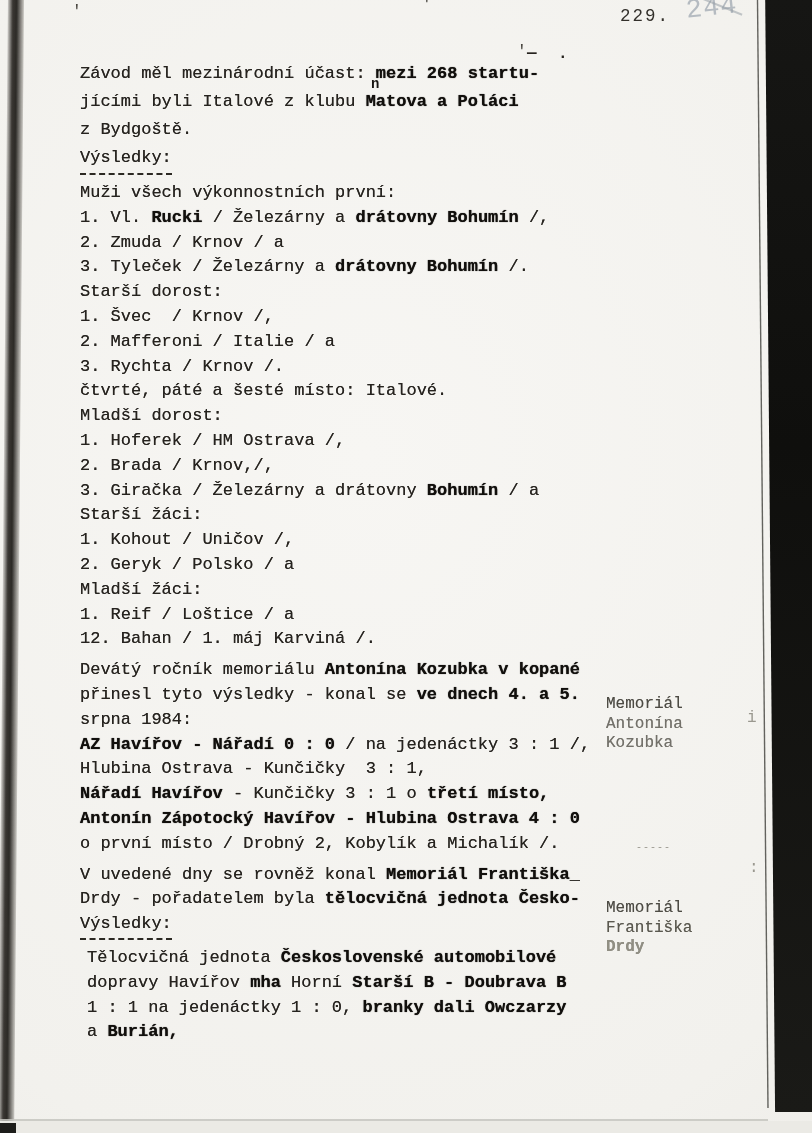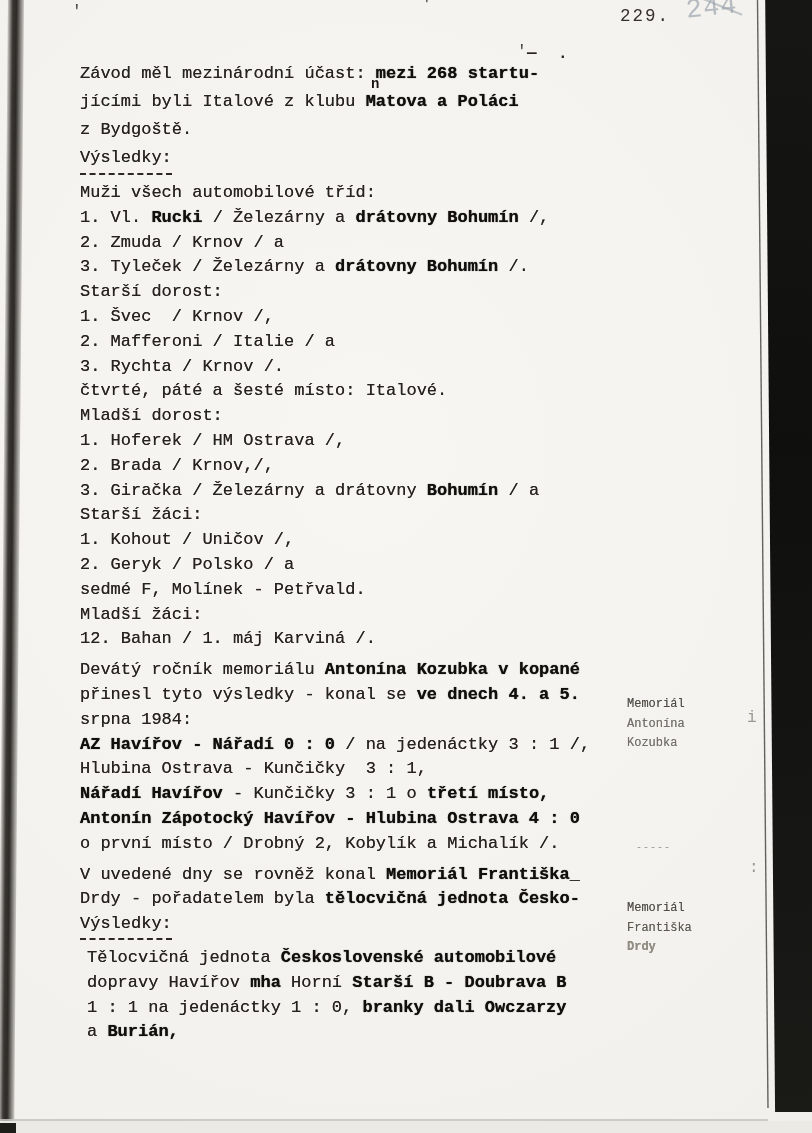--- a/index.html
+++ b/index.html
@@ -59,22 +59,22 @@
     text-shadow:0 0 .6px rgba(25,22,18,.75);
   }
   .para-intro .line{line-height:28px;}
   .line b{font-weight:bold;color:#110f0c;text-shadow:0 0 .9px rgba(10,8,6,.9);}
   .u{
     display:inline-block;
     border-bottom:2.5px dashed #2c2923;
     padding-bottom:1px;
   }
   .margin-note{
-    position:absolute;left:627px;
-    font-size:12px;line-height:19.5px;white-space:pre;
+    position:absolute;left:606px;
+    font-size:16px;line-height:19.5px;white-space:pre;
   }
   .mn-0{top:695px;}
   .mn-1{top:899px;}
   .margin-note div{color:#73716a;text-shadow:0 0 .5px rgba(90,88,82,.6);}
   .margin-note div:first-child{color:#4d4b44;}
   .mn-1 div:nth-child(2){color:#5a584f;}
   .mn-1 div:nth-child(3){color:#908e83;font-weight:bold;}
   .insert-n{
     position:absolute;left:371px;top:76px;
     font-size:14px;font-weight:bold;color:#181511;
@@ -107,38 +107,38 @@
   <div class="pencil-scribble"></div>
 
   <div class="textblock" id="textblock">
       <div class="para para-intro">
         <div class="line">Závod měl mezinárodní účast: <b>mezi 268 startu-</b></div>
         <div class="line">jícími byli Italové z klubu <b>Matova a Poláci</b></div>
         <div class="line">z Bydgoště.</div>
         <div class="line"><span class="u">Výsledky:</span></div>
       </div>
       <div class="para para-race-results">
-        <div class="line">Muži všech automobilové tříd:</div>
+        <div class="line">Muži všech výkonnostních první:</div>
         <div class="line">1. Vl. <b>Rucki</b> / Železárny a <b>drátovny Bohumín</b> /,</div>
         <div class="line">2. Zmuda / Krnov / a</div>
         <div class="line">3. Tyleček / Železárny a <b>drátovny Bohumín</b> /.</div>
         <div class="line">Starší dorost:</div>
         <div class="line">1. Švec  / Krnov /,</div>
         <div class="line">2. Mafferoni / Italie / a</div>
         <div class="line">3. Rychta / Krnov /.</div>
         <div class="line">čtvrté, páté a šesté místo: Italové.</div>
         <div class="line">Mladší dorost:</div>
         <div class="line">1. Hoferek / HM Ostrava /,</div>
         <div class="line">2. Brada / Krnov,/,</div>
         <div class="line">3. Giračka / Železárny a drátovny <b>Bohumín</b> / a</div>
         <div class="line">Starší žáci:</div>
         <div class="line">1. Kohout / Uničov /,</div>
         <div class="line">2. Geryk / Polsko / a</div>
-        <div class="line">sedmé F, Molínek - Petřvald.</div>
         <div class="line">Mladší žáci:</div>
+        <div class="line">1. Reif / Loštice / a</div>
         <div class="line">12. Bahan / 1. máj Karviná /.</div>
       </div>
       <div class="para para-kozubek-memorial">
         <div class="line">Devátý ročník memoriálu <b>Antonína Kozubka v kopané</b></div>
         <div class="line">přinesl tyto výsledky - konal se <b>ve dnech 4. a 5.</b></div>
         <div class="line">srpna 1984:</div>
         <div class="line"><b>AZ Havířov - Nářadí 0 : 0</b> / na jedenáctky 3 : 1 /,</div>
         <div class="line">Hlubina Ostrava - Kunčičky  3 : 1,</div>
         <div class="line"><b>Nářadí Havířov</b> - Kunčičky 3 : 1 o <b>třetí místo,</b></div>
         <div class="line"><b>Antonín Zápotocký Havířov - Hlubina Ostrava 4 : 0</b></div>

